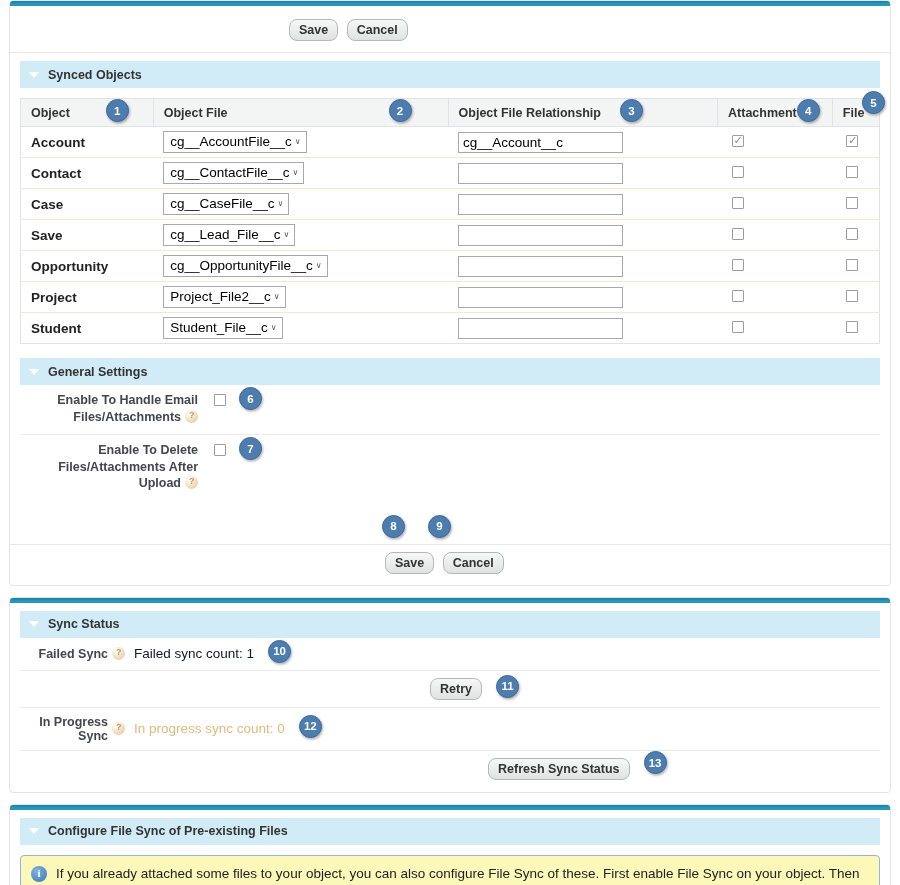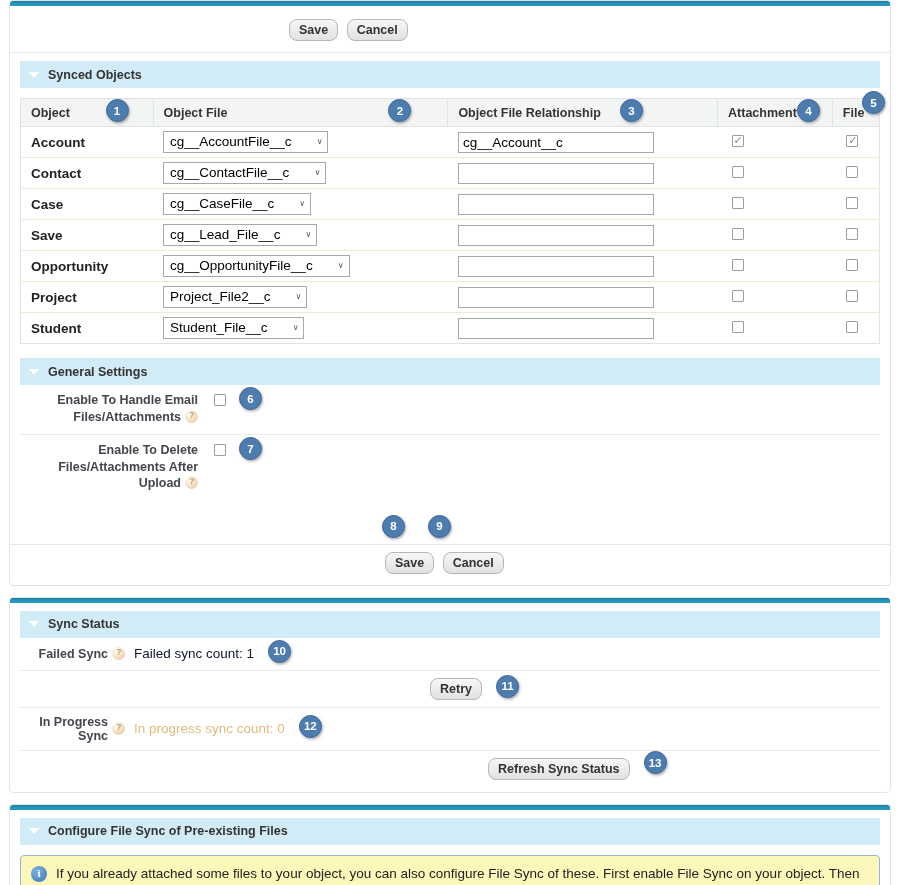--- a/index.html
+++ b/index.html
@@ -31,25 +31,25 @@
   .sync th.c1 .badge { margin-right: 14px; }
   .sync th.c2 .badge { margin-right: 26px; }
   .sync th.c3 .badge { margin-right: 64px; }
   .sync th.c4 .badge { margin-right: 2px; }
   .sync th.c5 .badge { position: absolute; right: -6px; top: -8px; }
   .sync td { border-top: 1px solid #f0ead4; padding: 4px 10px; height: 31px; }
   .sync td.obj { font-weight: bold; color: #222; }
   .sync td.cb-cell { padding-left: 14px; }
   .sync col.w1 { width: 15.5%; } .sync col.w2 { width: 34.5%; } .sync col.w3 { width: 31.5%; } .sync col.w4 { width: 13%; } .sync col.w5 { width: 5.5%; }
 
-  .select { display: inline-flex; align-items: center; gap: 25px; border: 1px solid #a6aaad; background: #fff;
+  .select { display: inline-flex; align-items: center; gap: 3px; border: 1px solid #a6aaad; background: #fff;
             padding: 2px 5px 3px 6px; font-size: 13.5px; color: #000; cursor: pointer; }
   .chev { font-size: 8px; color: #555; line-height: 1; }
 
-  input.textbox { width: 196px; height: 21px; border: 1px solid #a6aaad; font: 13.5px "Liberation Sans", sans-serif;
+  input.textbox { width: 165px; height: 21px; border: 1px solid #a6aaad; font: 13.5px "Liberation Sans", sans-serif;
                   padding: 1px 4px; color: #000; background: #fff; }
 
   .checkbox { display: inline-block; width: 12px; height: 12px; border: 1px solid #9a9ea1; background: #fff; position: relative; cursor: pointer; border-radius: 1px; }
   .checkbox.checked::after { content: "\2713"; position: absolute; left: 1px; top: -2px; font-size: 11px; color: #85898c; }
 
   .gs-head { margin-top: 14px; }
   .form-row { display: flex; align-items: flex-start; margin: 0 10px; padding: 7px 0 9px; }
   .form-row.ruled { border-bottom: 1px solid #ececec; }
   .form-label { width: 178px; text-align: right; font-weight: bold; font-size: 12.5px; color: #43464d; line-height: 1.32; flex: none; }
   .form-value { margin-left: 16px; display: flex; align-items: flex-start; gap: 13px; padding-top: 2px; }

